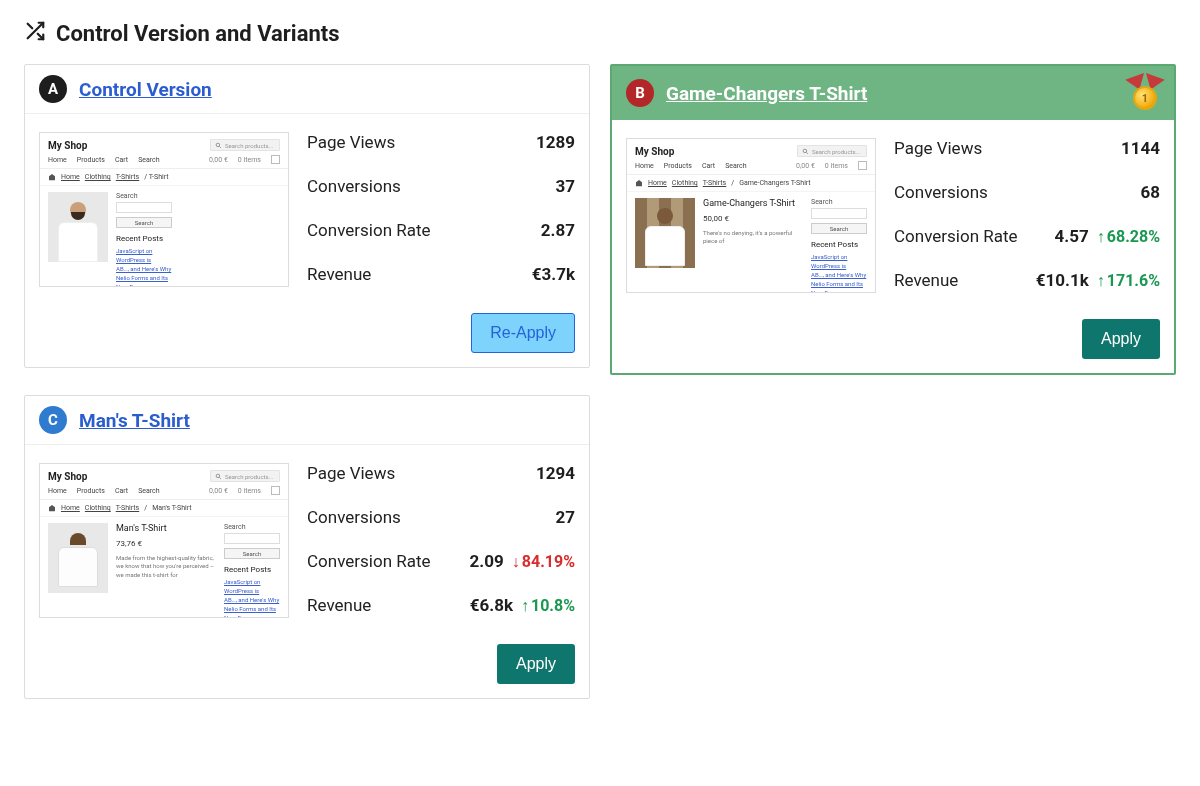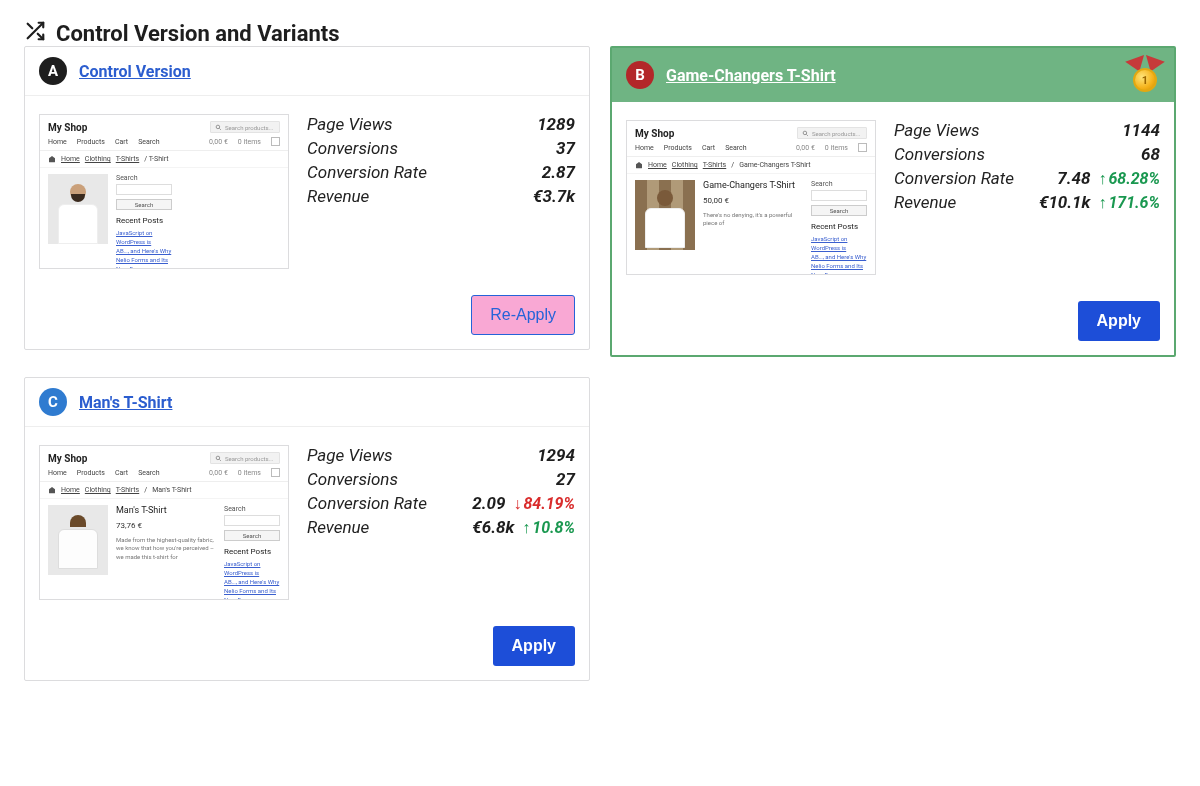--- a/index.html
+++ b/index.html
@@ -7,20 +7,21 @@
     font-family: -apple-system, BlinkMacSystemFont, "Segoe UI", Roboto, "Helvetica Neue", Arial, sans-serif;
     margin: 0;
     padding: 20px 24px;
     background: #fff;
     color: #1e1e1e;
   }
   .section-header {
     display: flex;
     align-items: center;
     gap: 10px;
+    margin-bottom: 18px;
   }
   .section-header .icon svg { width: 22px; height: 22px; }
   .section-header h2 {
     font-size: 22px;
     font-weight: 700;
     margin: 0;
   }
   .variants-grid {
     display: grid;
     grid-template-columns: 1fr 1fr;
@@ -49,21 +50,21 @@
   .badge-circle {
     width: 28px; height: 28px; border-radius: 50%;
     display: flex; align-items: center; justify-content: center;
     font-weight: 700; font-size: 15px; color: #fff;
     flex-shrink: 0;
   }
   .badge-dark { background: #1e1e1e; }
   .badge-red  { background: #b32729; }
   .badge-blue { background: #2f7bd0; }
   .variant-title {
-    font-size: 16px;
+    font-size: 19px;
     font-weight: 700;
     text-decoration: underline;
     color: #2b5dcf;
   }
   .variant-card.winner .variant-title { color: #fff; }
   .head-spacer { flex: 1; }
   .medal {
     position: relative;
     width: 30px; height: 34px;
   }
@@ -137,45 +138,44 @@
   .th-price { font-size:8px; color:#333; margin-bottom:6px; }
   .th-desc { font-size:6px; color:#777; line-height:1.4; }
   .th-right { width:56px; }
   .th-box { height:11px; border:1px solid #ddd; margin-bottom:4px; }
   .th-btn { height:11px; border:1px solid #ccc; background:#f5f5f5; font-size:6px; display:flex; align-items:center; justify-content:center; margin-bottom:6px;}
   .th-rh { font-size:8px; color:#222; margin-bottom:3px; }
   .th-rl { font-size:6px; color:#3a5fcf; text-decoration:underline; line-height:1.5; }
 
   .metrics {
     flex: 1;
-    display: flex; flex-direction: column; gap: 4px;
+    display: flex; flex-direction: column; gap: 24px;
     font-size: 17px;
-    font-style: italic;
   }
   .m-row { display:flex; align-items:center; gap:8px; }
   .m-label { color:#222; }
   .m-spacer { flex:1; }
   .m-val { font-weight:700; color:#1e1e1e; }
   .m-delta { font-weight:700; font-size:16px; display:inline-flex; align-items:center; gap:2px; }
   .delta-up { color:#1a9850; }
   .delta-down { color:#d92c2c; }
   .card-foot {
     display:flex; justify-content:flex-end;
     padding: 26px 14px 14px 14px;
   }
   .btn {
     font-size: 16px; font-weight:500;
     padding: 10px 18px; border-radius:3px; cursor:pointer;
     border: 1px solid transparent;
   }
   .btn-outline {
-    background:#f9a8d4; color:#2563d8; border:1px solid #2563d8;
+    background:#7dd3fc; color:#2563d8; border:1px solid #2563d8;
   }
   .btn-primary {
-    background:#1d4ed8; color:#fff;font-weight:bold;
+    background:#0f766e; color:#fff;
   }
 </style>
 </head>
 <body>
 
 <div class="section-header">
   <span class="icon">
     <svg viewBox="0 0 24 24" fill="none" stroke="#1e1e1e" stroke-width="2.4" stroke-linecap="round" stroke-linejoin="round">
       <polyline points="16 3 21 3 21 8"></polyline>
       <line x1="4" y1="20" x2="21" y2="3"></line>
@@ -343,21 +343,21 @@
             <span class="m-val">1144</span>
           </div>
         <div class="m-row">
             <span class="m-label">Conversions</span>
             <span class="m-spacer"></span>
             <span class="m-val">68</span>
           </div>
         <div class="m-row">
             <span class="m-label">Conversion Rate</span>
             <span class="m-spacer"></span>
-            <span class="m-val">7.48</span>
+            <span class="m-val">4.57</span>
             <span class="m-delta delta-up">
               <span>↑</span>
               <span>68.28%</span>
             </span>
           </div>
         <div class="m-row">
             <span class="m-label">Revenue</span>
             <span class="m-spacer"></span>
             <span class="m-val">€10.1k</span>
             <span class="m-delta delta-up">

